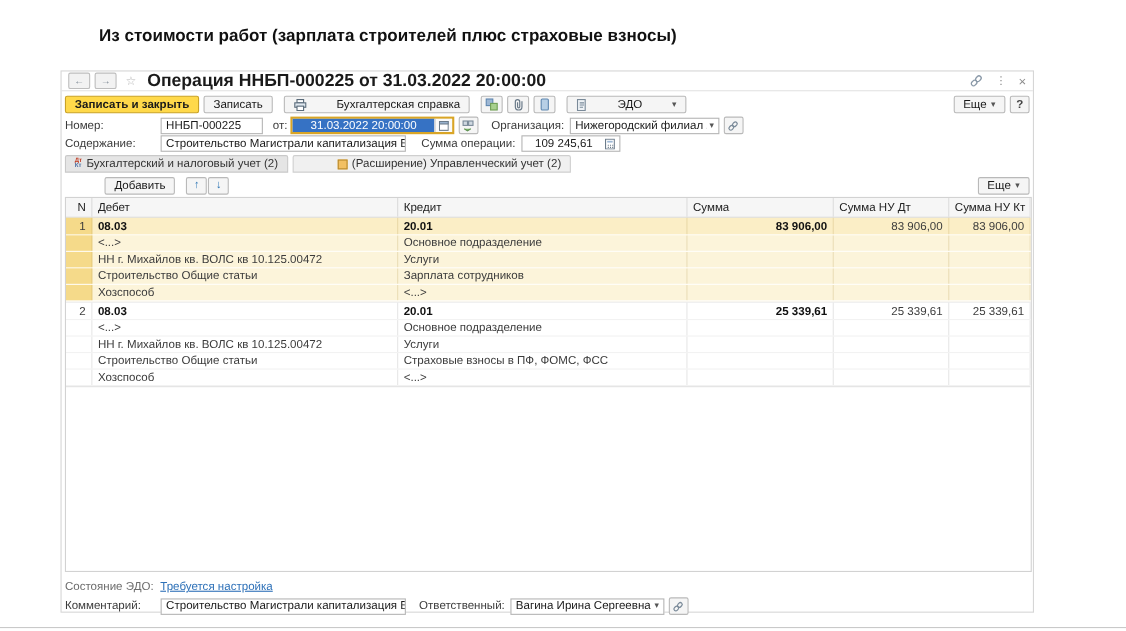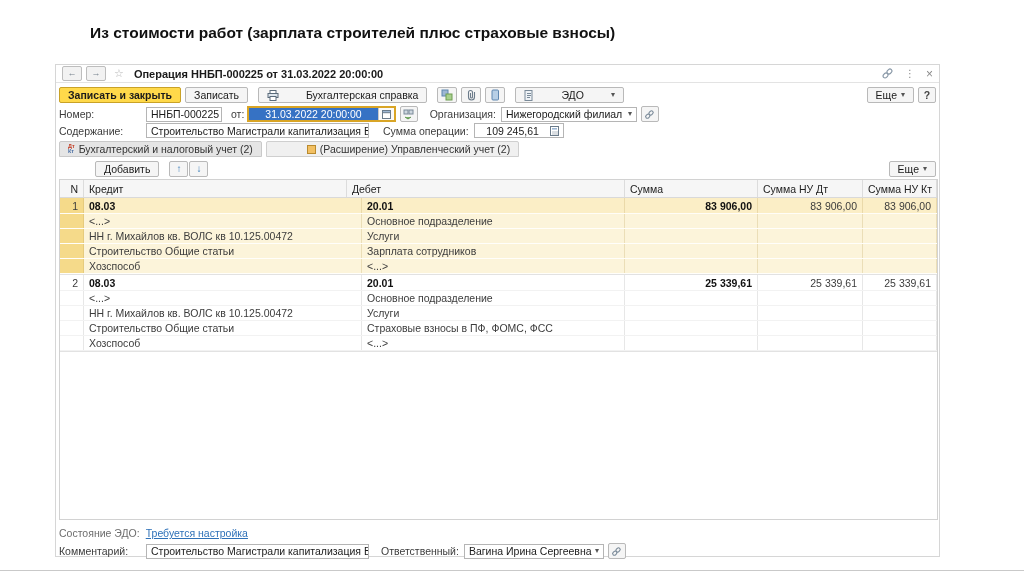--- a/index.html
+++ b/index.html
@@ -10,42 +10,42 @@
 
   .window{position:absolute;left:55px;top:64px;width:885px;height:493px;background:#fff;
     border:1px solid #d6d6d6;box-sizing:border-box;font-size:10.5px;color:#333;}
 
   
   .titlebar{position:absolute;top:0;left:0;right:0;height:18px;border-bottom:1px solid #e3e3e3;
     display:flex;align-items:center;padding:0 6px;gap:4px;box-sizing:border-box;}
   .nav-btn{width:18px;height:13px;background:#f2f2f2;border:1px solid #bdbdbd;border-radius:2px;
     font-size:9px;color:#76828e;display:flex;align-items:center;justify-content:center;line-height:1;}
   .star{color:#b9b9b9;font-size:11px;margin-left:4px;}
-  .wtitle{font-weight:700;font-size:11px;color:#1a1a1a;margin-left:6px;white-space:nowrap;}
+  .wtitle{font-weight:700;font-size:16px;color:#1a1a1a;margin-left:6px;white-space:nowrap;}
   .titlebar-right{margin-left:auto;display:flex;align-items:center;gap:11px;color:#8a8a8a;}
   .kebab{font-size:10px;color:#8a8a8a;} .close-x{font-size:12px;color:#8a8a8a;}
 
   
   .toolbar{position:absolute;top:21px;left:3px;right:3px;height:18px;display:flex;align-items:center;gap:4px;}
   .btn{height:16px;box-sizing:border-box;padding:0 8px;font-size:10.5px;background:#f5f5f5;
     border:1px solid #b9b9b9;border-radius:2px;display:inline-flex;align-items:center;gap:4px;
     color:#1a1a1a;white-space:nowrap;cursor:default;}
   .btn.primary{background:#ffd94a;border-color:#c9a227;font-weight:700;}
   .icon-btn{width:20px;padding:0;justify-content:center;}
   .caret{font-size:8px;color:#555;line-height:1;}
   .gap-l{margin-left:6px;gap:27px;} .spacer{flex:1;}
   .help-btn{width:18px;padding:0;justify-content:center;font-weight:700;color:#444;}
 
   
   .frow{position:absolute;left:3px;right:3px;display:flex;align-items:center;}
   .row1{top:41px;height:16px;} .row2{top:58px;height:15px;}
   .lbl{color:#3c3c3c;} .lbl-w{width:87px;flex:none;}
   .input{height:15px;box-sizing:border-box;border:1px solid #b5b5b5;background:#fff;padding:0 4px;
     display:flex;align-items:center;white-space:nowrap;overflow:hidden;color:#1a1a1a;}
-  .w-num{width:76px;} .w-org{width:136px;} .w-content{width:223px;} .w-amount{width:90px;}
+  .w-num{width:93px;} .w-org{width:136px;} .w-content{width:223px;} .w-amount{width:90px;}
   .w-resp{width:140px;}
   .combo .caret{margin-left:auto;padding-left:3px;}
   .date-wrap{height:16px;box-sizing:border-box;border:2px solid #d9a526;background:#fff;
     display:flex;align-items:stretch;margin-left:3px;}
   .date-text{background:#3672c4;color:#fff;padding:0 16px;display:flex;align-items:center;font-size:10.5px;}
   .cal-btn{width:15px;border-left:1px solid #c9c9c9;background:#fafafa;display:flex;align-items:center;justify-content:center;}
   .mini-btn{width:18px;height:16px;box-sizing:border-box;border:1px solid #b9b9b9;border-radius:2px;
     background:#f5f5f5;display:flex;align-items:center;justify-content:center;flex:none;}
   .amount-text{flex:1;text-align:center;}
 
@@ -255,22 +255,22 @@
       <span class="spacer"></span>
       <button class="btn">
         <span>Еще</span>
         <span class="caret">▾</span>
       </button>
     </div>
 
     <div class="grid">
       <div class="grid-header">
         <div class="gc gc0">N</div>
+        <div class="gc gc1">Дебет</div>
         <div class="gc gc2">Кредит</div>
-        <div class="gc gc1">Дебет</div>
         <div class="gc gc3" style="justify-content:flex-start;">Сумма</div>
         <div class="gc gc4" style="justify-content:flex-start;">Сумма НУ Дт</div>
         <div class="gc gc5" style="justify-content:flex-start;">Сумма НУ Кт</div>
       </div>
       <div>
           <div class="grid-row selected">
             <div class="grid-line main">
               <div class="gc gc0">1</div>
               <div class="gc gc1">08.03</div>
               <div class="gc gc2">20.01</div>

